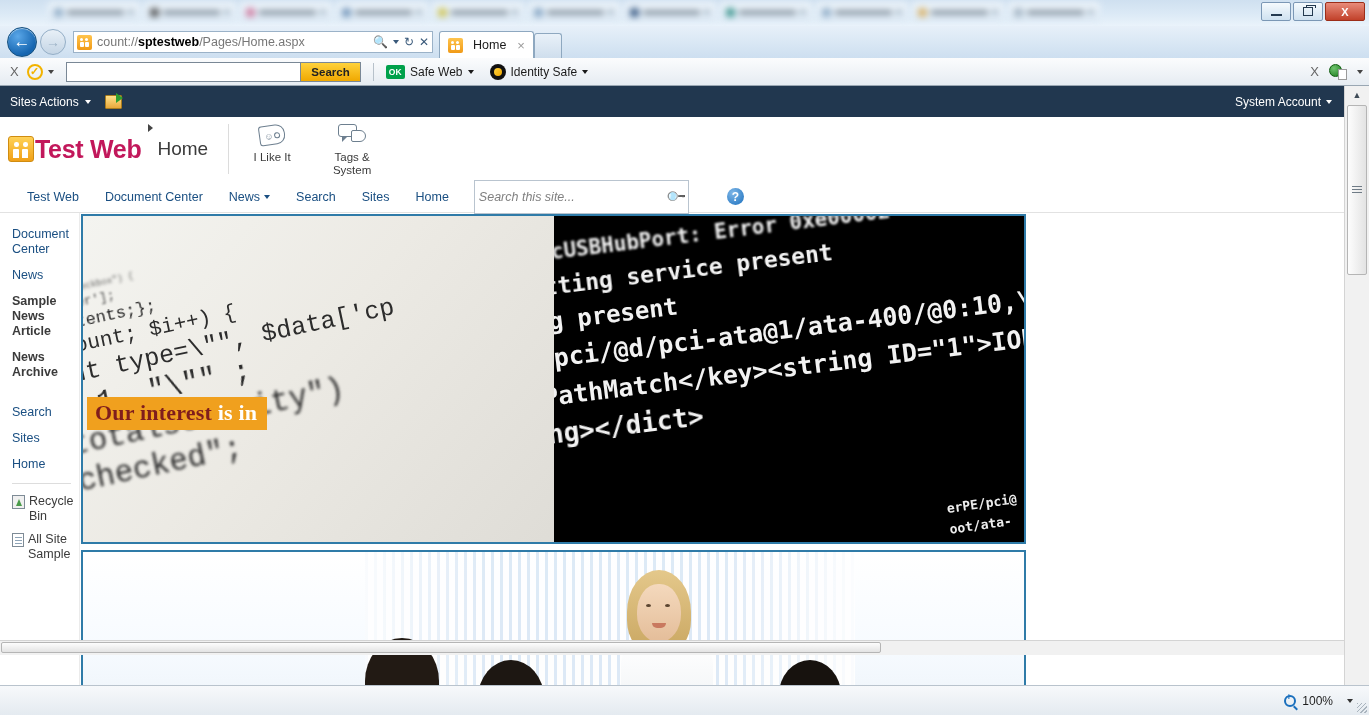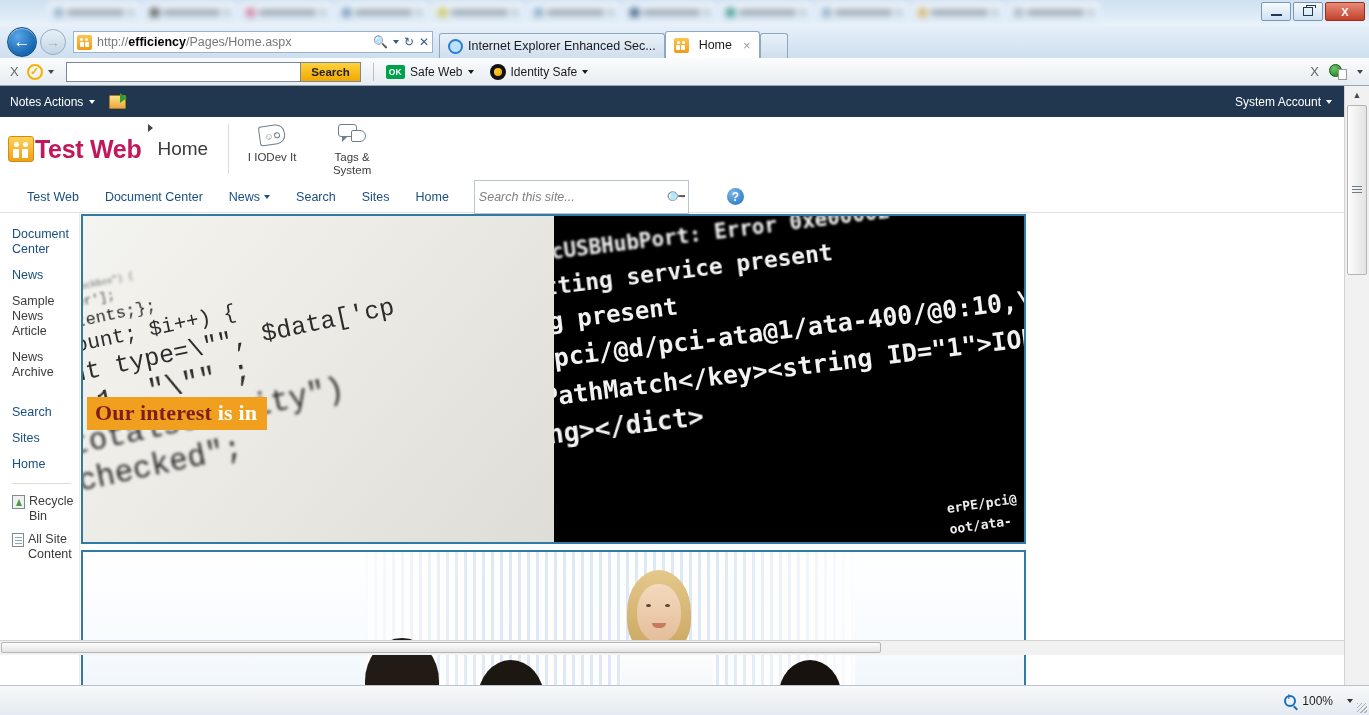--- a/index.html
+++ b/index.html
@@ -219,21 +219,21 @@
     color: #fff; font-size: 12px; font-weight: bold; display:flex;align-items:center;justify-content:center;
   }
 
   
   .sp-body { display: flex; height: 500px; }
   .sp-left {
     width: 80px; flex: none; padding: 14px 0 0 12px; border-right: 1px solid #ebebeb;
   }
   .lnav { font-size: 12.5px; line-height: 15px; margin-bottom: 11px; }
   .lnav.link { color: #1a4f82; }
-  .lnav.sub { color: #3b3b3b; }
+  .lnav.sub { color: #3b3b3b; font-weight: bold; }
   .lnav-divider { height: 1px; background: #ddd; margin: 8px 8px 10px 0; }
   .lnav-ico-row { display: flex; align-items: flex-start; gap: 4px; margin-bottom: 8px; font-size: 12.5px; color: #3b3b3b; line-height:15px;}
   .ico-recycle { width: 13px; height: 14px; flex:none; border: 1px solid #7e8b96; background: #f0f0f0; position: relative; margin-top:1px;}
   .ico-recycle:after{content:"";position:absolute;left:3px;top:3px;border-bottom:7px solid #4a9b4a;
     border-left:3.5px solid transparent;border-right:3.5px solid transparent;}
   .ico-page { width: 12px; height: 14px; flex:none; background: #fff; border: 1px solid #7e8b96; position: relative; margin-top:1px;}
   .ico-page:before{content:"";position:absolute;left:2px;top:3px;width:7px;height:1px;background:#8fa5b8;
     box-shadow:0 3px 0 #8fa5b8, 0 6px 0 #8fa5b8;}
 
   .sp-main { flex: 1; padding-top: 1px; }
@@ -442,34 +442,30 @@
       </div>
     <div class="winbtn close">X</div>
   </div>
 
   <div class="addr-row">
     <div class="nav-back">←</div>
     <div class="nav-fwd">→</div>
 
     <div class="urlbox">
       <span class="sp-favicon"></span>
-      <span class="urltext"><span class="dim">http://</span><span class="host">efficiency</span><span class="dim">/Pages/Home.aspx</span></span>
+      <span class="urltext"><span class="dim">count://</span><span class="host">sptestweb</span><span class="dim">/Pages/Home.aspx</span></span>
       <span class="urlicons">
         <span>🔍</span>
         <span class="caret"></span>
         <span>↻</span>
         <span>✕</span>
       </span>
     </div>
 
     <div class="tabs">
-      <div class="tab inactive">
-        <span class="ie-logo"></span>
-        <span>Internet Explorer Enhanced Sec...</span>
-      </div>
       <div class="tab active">
         <span class="sp-favicon"></span>
         <span>Home</span>
         <span class="tab-close">×</span>
       </div>
       <div class="tab newtab"></div>
     </div>
 
     <div class="cmd-icons">
       <span style="font-size:15px">🏠</span>
@@ -509,21 +505,21 @@
           <span class="p"></span>
         </span>
       <span class="caret" style="color:#444"></span>
     </span>
   </div>
 
   <div class="sp-page">
 
     <div class="sp-ribbonbar">
       <span class="site-actions">
-        <span>Notes Actions</span>
+        <span>Sites Actions</span>
         <span class="caret"></span>
       </span>
       <span class="nav-edit-icon"></span>
       <span class="sp-user">
         <span>System Account</span>
         <span class="caret"></span>
       </span>
     </div>
 
     <div class="sp-title-row">
@@ -531,21 +527,21 @@
       <span class="sp-sitetitle">Test Web</span>
       <span class="sp-pagetitle">Home</span>
       <span class="social-sep"></span>
       <span class="social">
         <span class="social-btn">
           <span class="social-ico">
             <span class="tag-shape">
                 <span class="tag-smile">☺</span>
               </span>
           </span>
-          <span>I IODev It</span>
+          <span>I Like It</span>
         </span>
         <span class="social-btn">
           <span class="social-ico">
             <span class="note-shape">
                 <i></i>
                 <u></u>
               </span>
           </span>
           <span>Tags &amp;</span><br>
           <span>System</span>
@@ -592,21 +588,21 @@
         <div class="lnav link">Search</div>
         <div class="lnav link">Sites</div>
         <div class="lnav link">Home</div>
         <div class="lnav-divider"></div>
         <div class="lnav-ico-row">
           <span class="ico-recycle"></span>
           <span>Recycle Bin</span>
         </div>
         <div class="lnav-ico-row">
           <span class="ico-page"></span>
-          <span>All Site Content</span>
+          <span>All Site Sample</span>
         </div>
       </div>
 
       <div class="sp-main">
 
         <div class="banner-wrap">
           <div class="paper">
             <div class="paper-code">
               <div class="pc1">== "checkbox") {</div>
               <div class="pc2">number'];</div>

